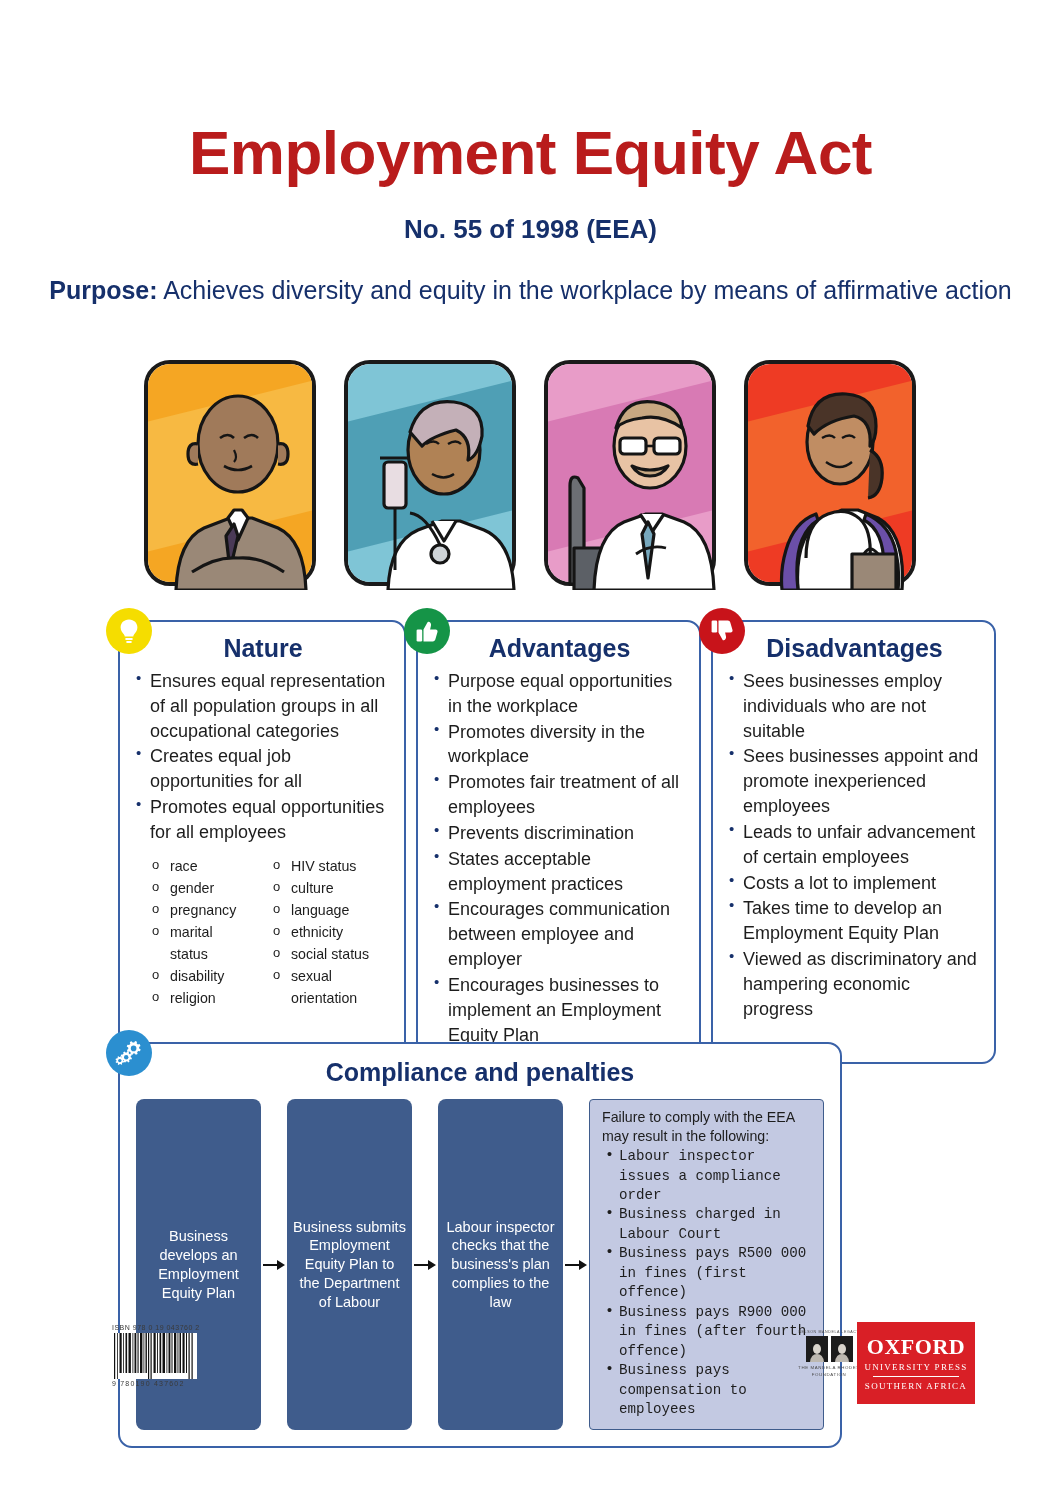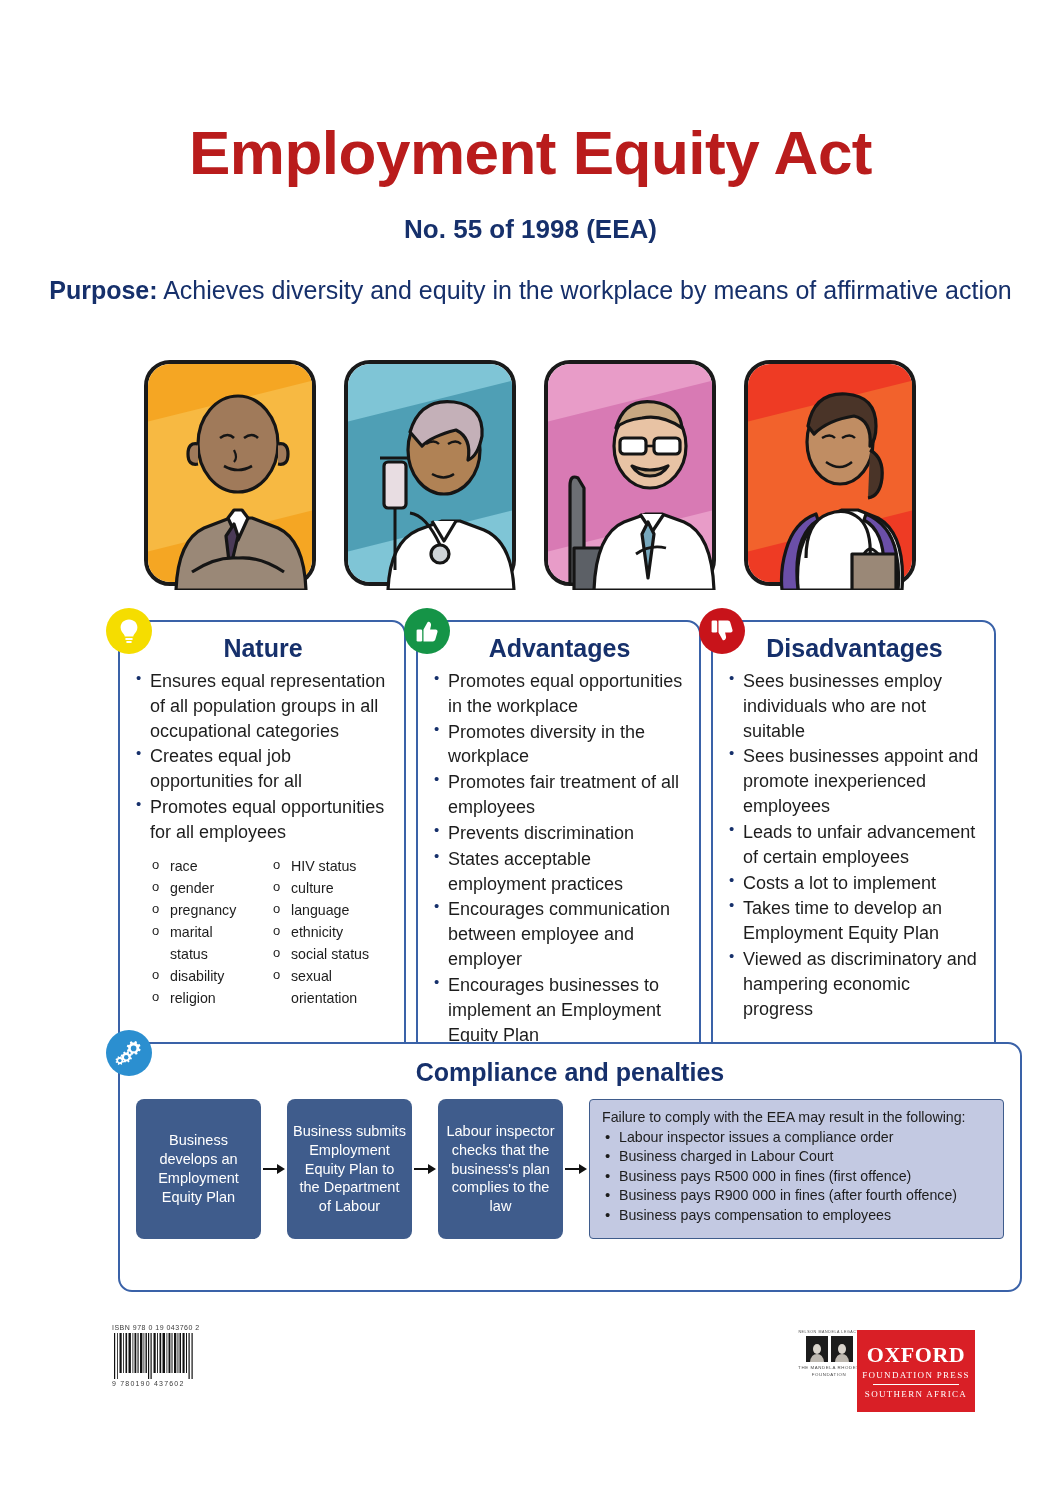--- a/index.html
+++ b/index.html
@@ -153,21 +153,21 @@
     font-size: 13px;
   }
   .subcol li.cont { padding-left: 20px; }
   .subcol li.cont::before { content: ""; }
 
   
   .compliance {
     position: absolute;
     top: 1042px;
     left: 118px;
-    width: 904px;
+    width: 724px;
     min-height: 250px;
     border: 2px solid #3a62a8;
     border-radius: 14px;
     background: #ffffff;
     padding: 12px 16px 16px 16px;
   }
   .compliance .card-title { font-size: 25px; margin-bottom: 12px; }
 
   .flow {
     display: flex;
@@ -204,21 +204,21 @@
     border-radius: 4px;
     padding: 8px 12px 10px 12px;
     min-height: 140px;
   }
   .penalty-intro {
     font-size: 14.2px;
     line-height: 1.34;
     color: #1d1d1d;
     margin-bottom: 1px;
   }
-  .penalty-box ul { list-style: none; }
+  .penalty-box ul { list-style: none; font-family: Liberation Mono, monospace; }
   .penalty-box li {
     position: relative;
     padding-left: 17px;
     font-size: 14.2px;
     line-height: 1.37;
     color: #1d1d1d;
   }
   .penalty-box li::before {
     content: "\2022";
     position: absolute; left: 3px; top: -1px;
@@ -269,21 +269,21 @@
   .mandela-caption {
     font-size: 4.4px;
     letter-spacing: 0.6px;
     color: #4a4a4a;
     margin-top: 3px;
     line-height: 1.5;
   }
 
   .oup {
     position: absolute;
-    left: 857px; top: 20px;
+    left: 857px; top: 12px;
     width: 118px; height: 82px;
     background: #d91f26;
     color: #ffffff;
     display: flex;
     flex-direction: column;
     align-items: center;
     justify-content: center;
   }
   .oup-name {
     font-family: "Liberation Serif", serif;
@@ -455,21 +455,21 @@
 
     <div class="card advantages">
       <div class="badge green">
         <svg width="26" height="26" viewBox="0 0 26 26">
           <path d="M9.5 23.5 h9.3 c1.3 0 2.2-.8 2.5-1.9 l2.2-7.6 c.35-1.3-.55-2.4-1.9-2.4 h-5.5 l.9-4.1 c.35-1.7-.5-3.3-2.1-3.8 c-.7-.2-1.2 .1-1.5 .8 L9.5 11.6 z" fill="#ffffff"></path>
           <rect x="2.6" y="11.4" width="5.6" height="12.1" rx="1.3" fill="#ffffff"></rect>
         </svg>
       </div>
       <div class="card-title">Advantages</div>
       <ul class="bullets">
-        <li>Promotes equal opportunities in the workplace</li>
+        <li>Purpose equal opportunities in the workplace</li>
         <li>Promotes diversity in the workplace</li>
         <li>Promotes fair treatment of all employees</li>
         <li>Prevents discrimination</li>
         <li>States acceptable employment practices</li>
         <li>Encourages communication between employee and employer</li>
         <li>Encourages businesses to implement an Employment Equity Plan</li>
       </ul>
     </div>
 
     <div class="card disadvantages">
@@ -592,19 +592,19 @@
               <ellipse cx="8" cy="7" rx="4" ry="5" fill="#d9d4cc"></ellipse>
               <path d="M1 20 q1-8 7-8 q6 0 7 8z" fill="#bdb8b0"></path>
             </svg>
         </div>
       </div>
       <div class="mandela-caption">THE MANDELA RHODES FOUNDATION</div>
     </div>
 
     <div class="oup">
       <div class="oup-name">OXFORD</div>
-      <div class="oup-sub1">FOUNDATION PRESS</div>
+      <div class="oup-sub1">UNIVERSITY PRESS</div>
       <div class="oup-rule"></div>
       <div class="oup-sub2">SOUTHERN AFRICA</div>
     </div>
   </div>
 
 </div>
 
 </body></html>

